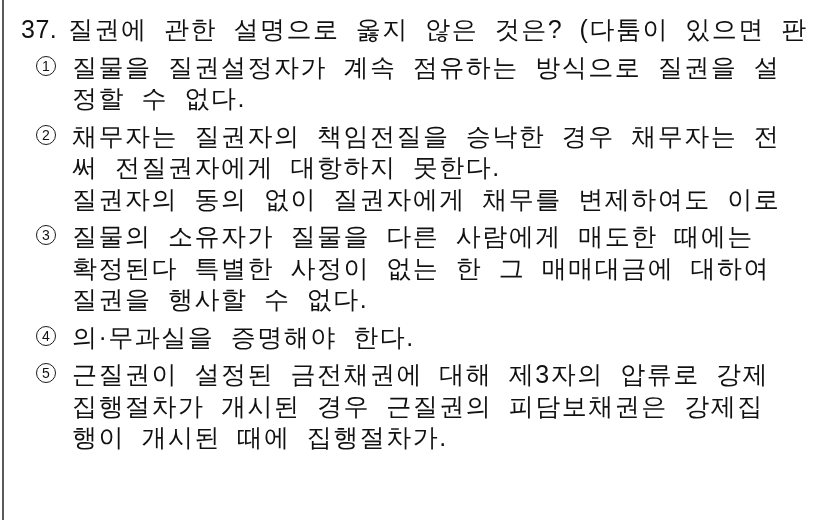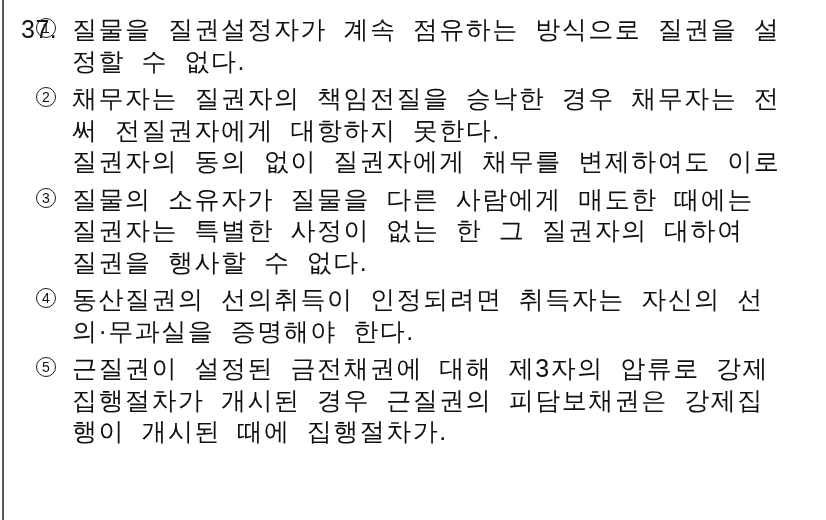--- a/index.html
+++ b/index.html
@@ -80,45 +80,45 @@
 </head>
 <body>
 
 <div class="doc">
   <div class="vrule"></div>
 
   <div class="textcol">
 
     <div class="question">
       <span class="qnum">37.</span>
+      <div class="line">질권에 관한 설명으로 옳지 않은 것은? (다툼이 있으면 판</div>
     </div>
 
     <div class="choice">
       <span class="marker">1</span>
       <div class="line">질물을 질권설정자가 계속 점유하는 방식으로 질권을 설</div>
       <div class="line">정할 수 없다.</div>
     </div>
 
     <div class="choice">
       <span class="marker">2</span>
       <div class="line">채무자는 질권자의 책임전질을 승낙한 경우 채무자는 전</div>
       <div class="line">써 전질권자에게 대항하지 못한다.</div>
       <div class="line">질권자의 동의 없이 질권자에게 채무를 변제하여도 이로</div>
     </div>
 
     <div class="choice">
       <span class="marker">3</span>
       <div class="line">질물의 소유자가 질물을 다른 사람에게 매도한 때에는</div>
-      <div class="line">질권자는 특별한 사정이 없는 한 그 질권자의 대하여</div>
+      <div class="line">확정된다 특별한 사정이 없는 한 그 매매대금에 대하여</div>
       <div class="line">질권을 행사할 수 없다.</div>
     </div>
 
     <div class="choice">
       <span class="marker">4</span>
-      <div class="line">동산질권의 선의취득이 인정되려면 취득자는 자신의 선</div>
       <div class="line">의·무과실을 증명해야 한다.</div>
     </div>
 
     <div class="choice">
       <span class="marker">5</span>
       <div class="line">근질권이 설정된 금전채권에 대해 제3자의 압류로 강제</div>
       <div class="line">집행절차가 개시된 경우 근질권의 피담보채권은 강제집</div>
       <div class="line">행이 개시된 때에 집행절차가.</div>
     </div>
 

